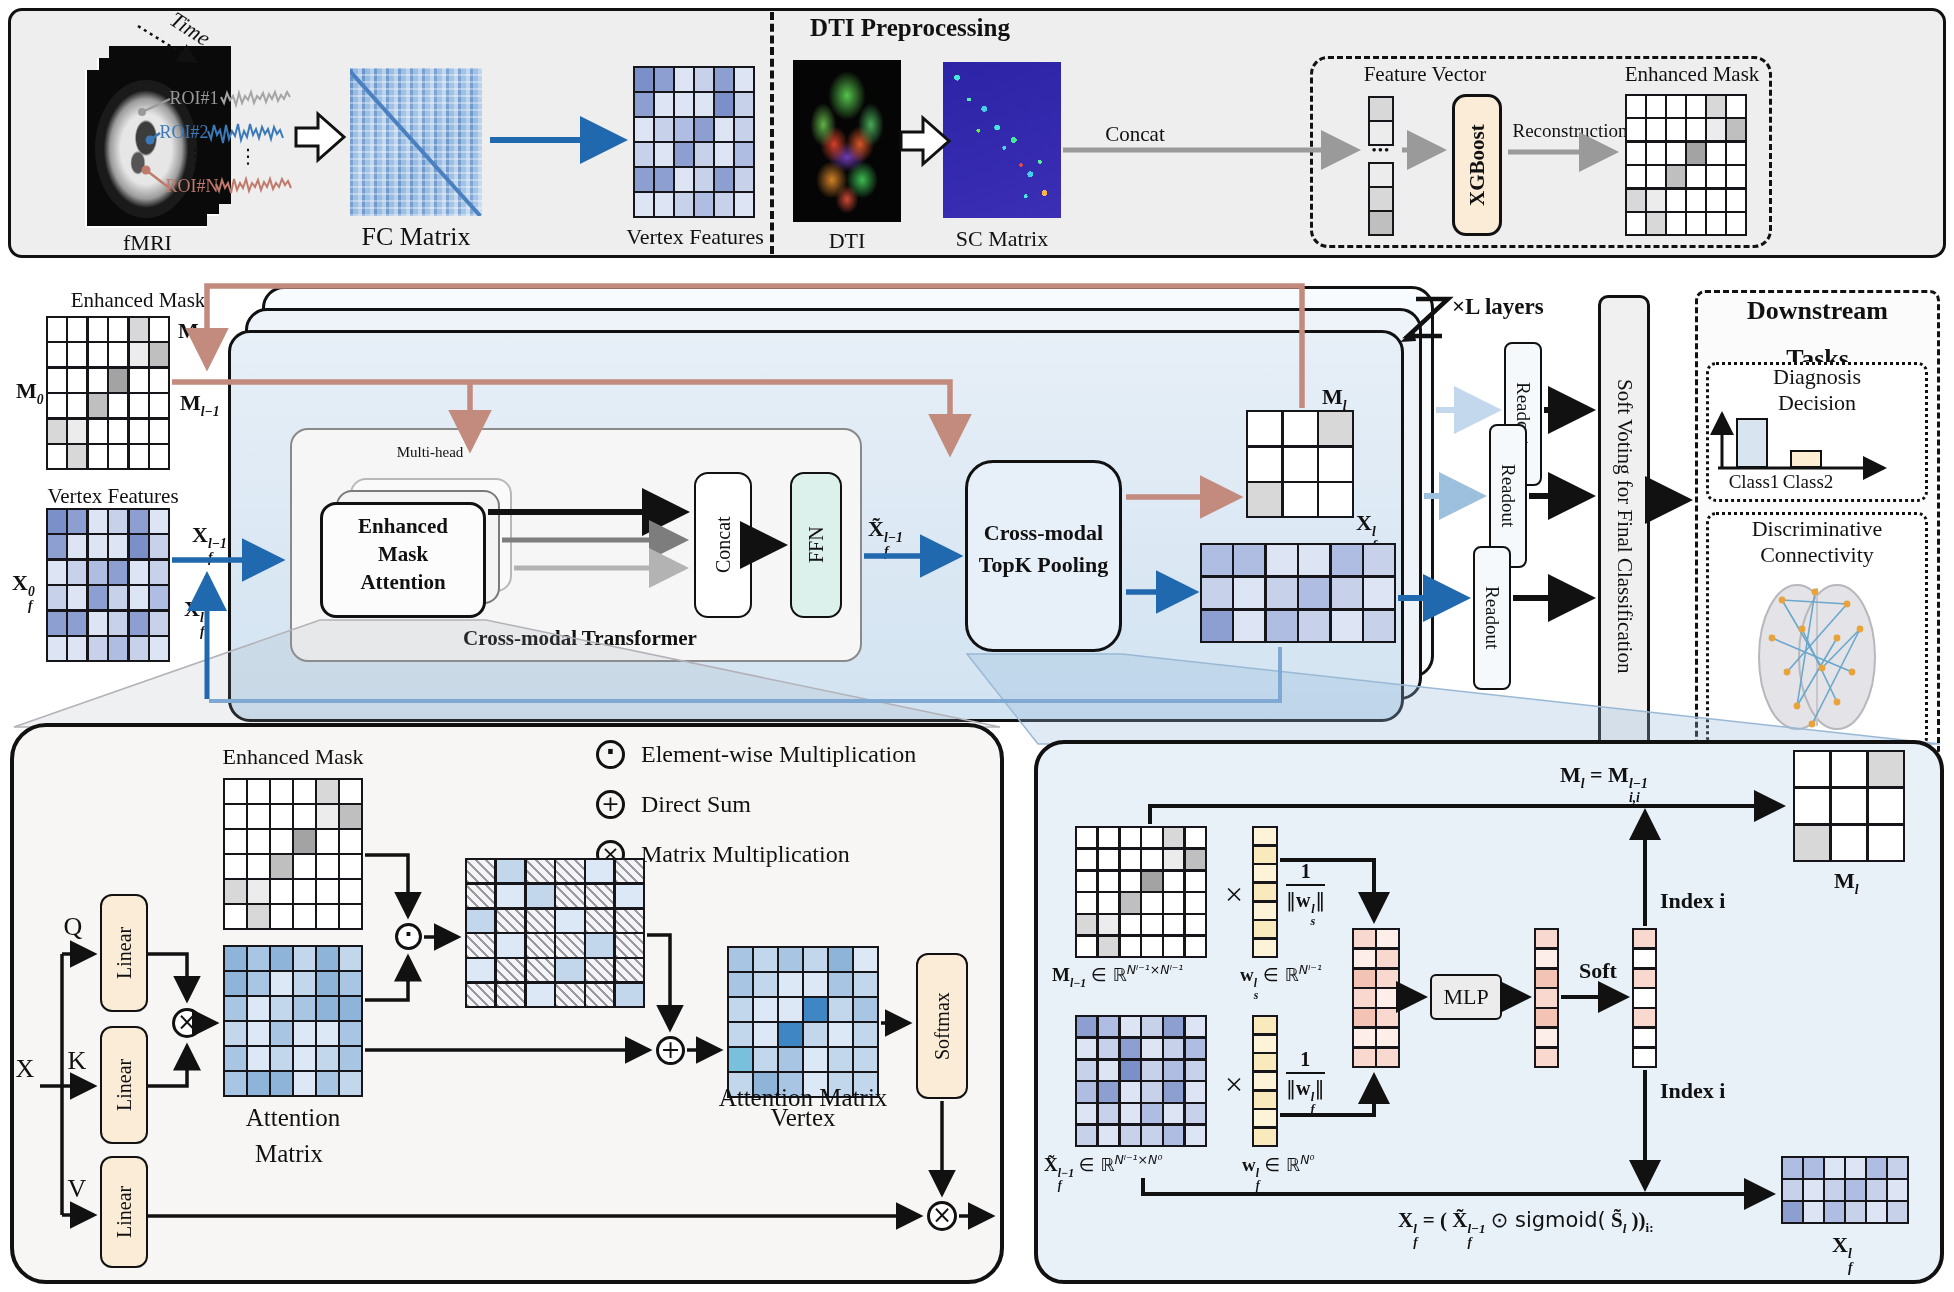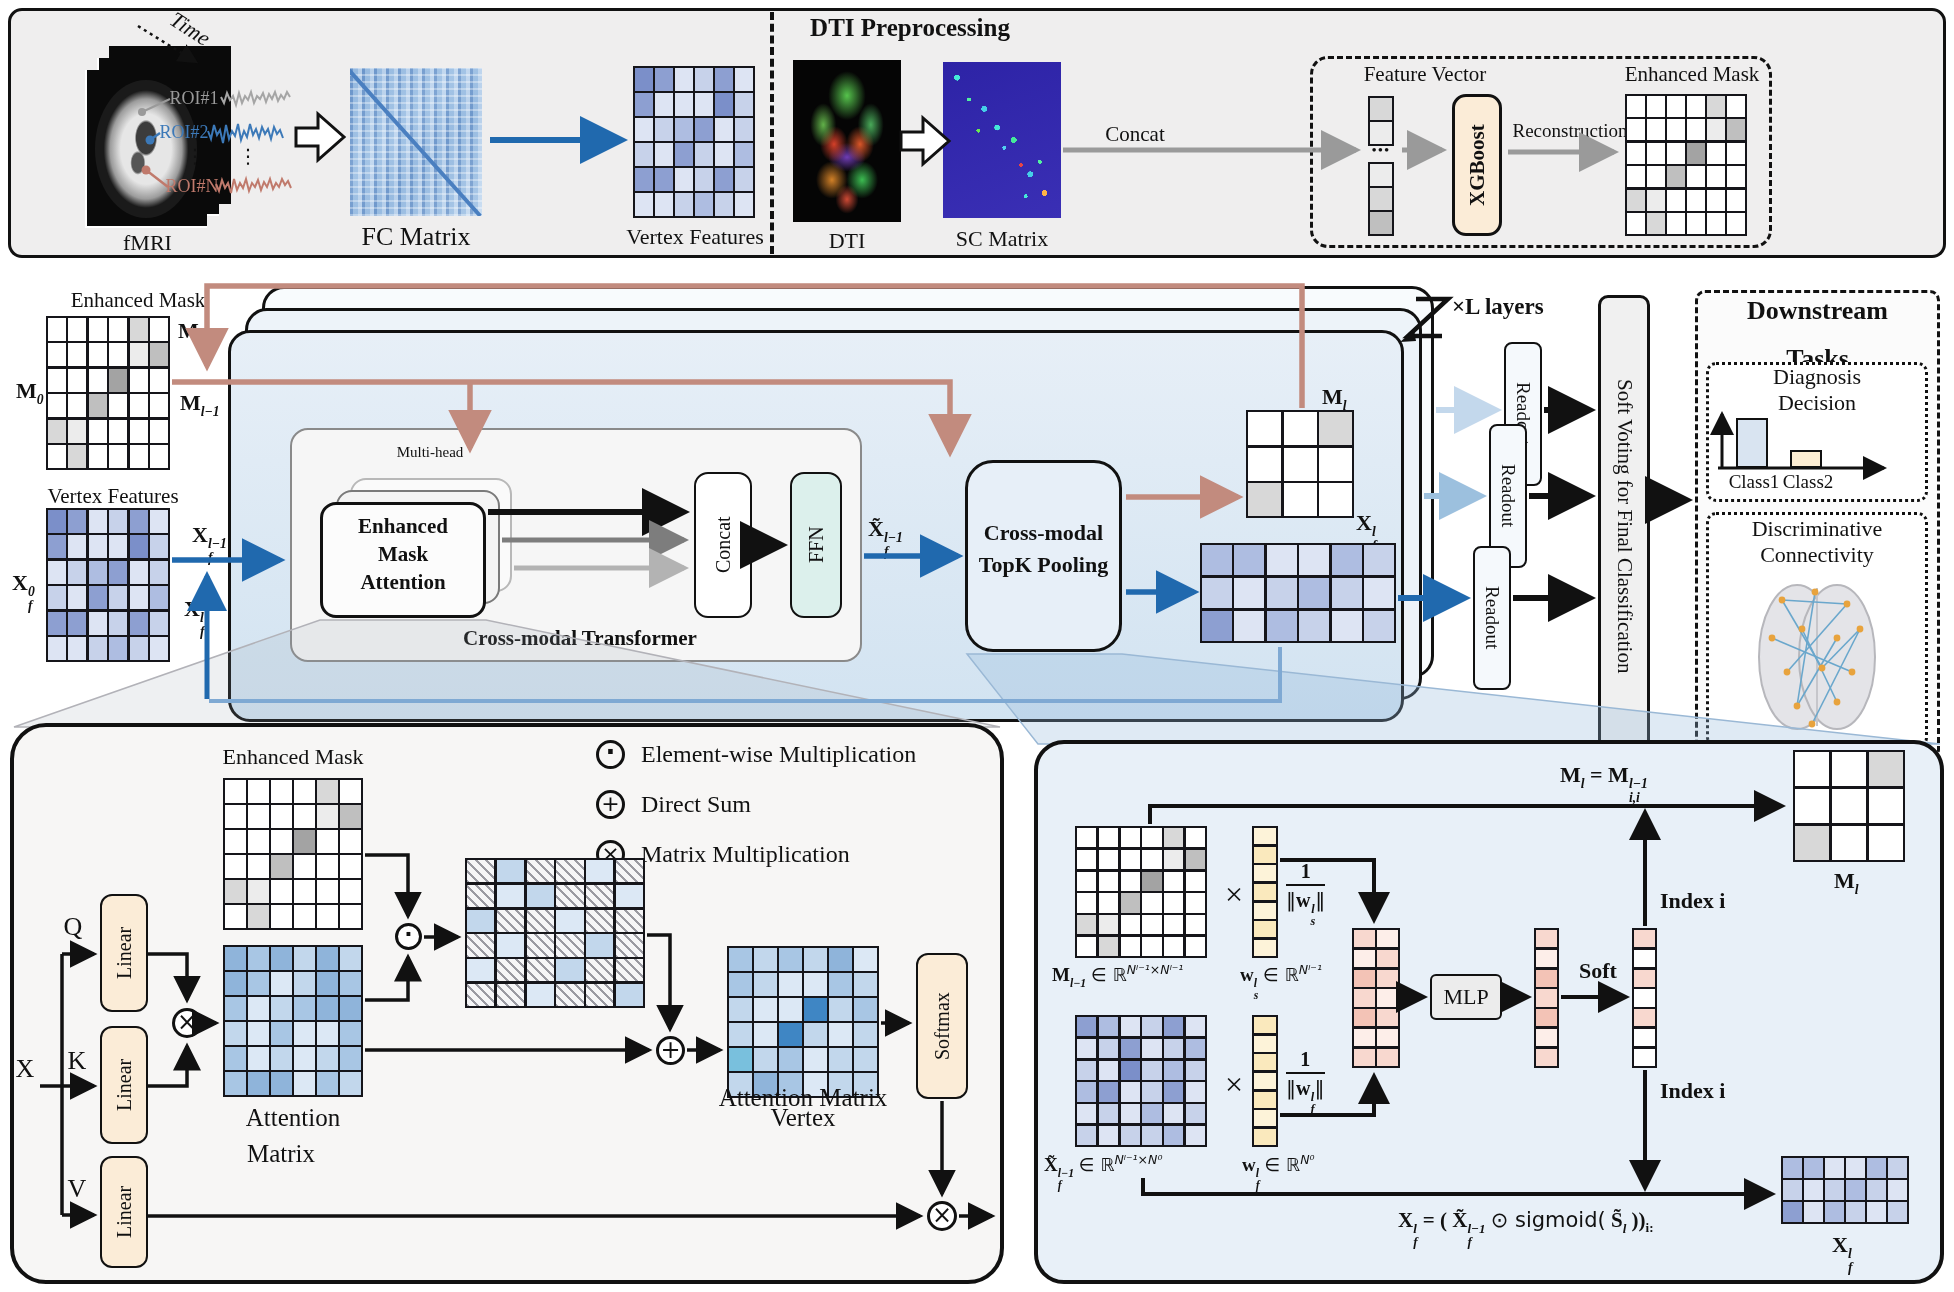--- a/index.html
+++ b/index.html
@@ -526,21 +526,21 @@
       <div class="cell" style="background: rgb(194, 215, 236);"></div>
       <div class="cell" style="background: rgb(168, 198, 228);"></div>
       <div class="cell" style="background: rgb(168, 198, 228);"></div>
       <div class="cell" style="background: rgb(143, 180, 218);"></div>
       <div class="cell" style="background: rgb(143, 180, 218);"></div>
       <div class="cell" style="background: rgb(220, 232, 245);"></div>
       <div class="cell" style="background: rgb(168, 198, 228);"></div>
       <div class="cell" style="background: rgb(194, 215, 236);"></div>
     </div>
   <div class="cap" style="left:213px;top:1104px;width:160px;font-size:25px">Attention</div>
-  <div class="cap" style="left:201px;top:1140px;width:160px;font-size:25px">Matrix</div>
+  <div class="cap" style="left:209px;top:1140px;width:160px;font-size:25px">Matrix</div>
 
   <div class="cap" style="left:58px;top:912px;width:30px;font-size:26px">Q</div>
   <div class="cap" style="left:62px;top:1046px;width:30px;font-size:26px">K</div>
   <div class="cap" style="left:10px;top:1054px;width:30px;font-size:26px">X</div>
   <div class="cap" style="left:62px;top:1174px;width:30px;font-size:26px">V</div>
 
   <div class="box vtxt" style="left:100px;top:894px;width:48px;height:118px;background:#fbecd7;border-radius:12px">
     <span>Linear</span>
   </div>
   <div class="box vtxt" style="left:100px;top:1026px;width:48px;height:118px;background:#fbecd7;border-radius:12px">

